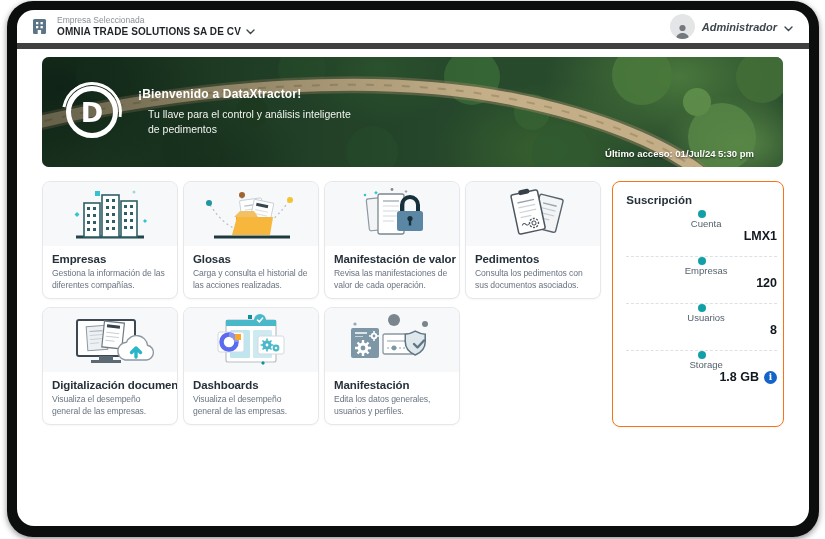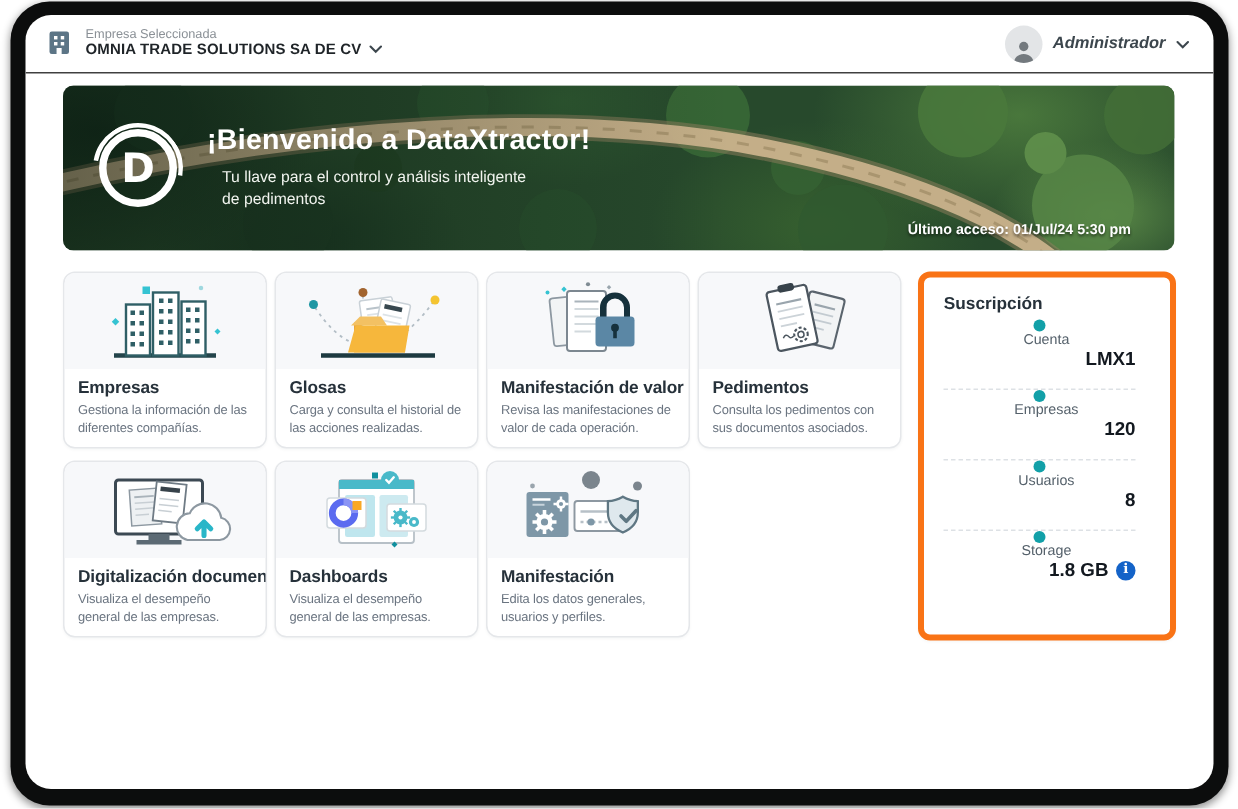--- a/index.html
+++ b/index.html
@@ -5,21 +5,21 @@
   * { margin:0; padding:0; box-sizing:border-box; }
   html,body { width:825px; height:539px; background:#fff; font-family:"Liberation Sans", sans-serif; }
   .stage { position:relative; width:825px; height:539px; }
 
   .frame { position:absolute; left:7px; top:1px; width:812px; height:536px;
            background:#0c0d0d; border-radius:26px; box-shadow:0 2px 6px rgba(0,0,0,.45); }
   .app { position:absolute; left:10px; top:9px; right:10px; bottom:11px;
          background:#fff; border-radius:17px; overflow:hidden; }
 
   
-  .header { height:39px; border-bottom:1px solid #404040; display:flex; align-items:center; padding:0 16px 0 13px; }
+  .header { height:39px; border-bottom:6px solid #404040; display:flex; align-items:center; padding:0 16px 0 13px; }
   .company { display:flex; align-items:center; gap:8px; cursor:pointer; }
   .company-icon svg { display:block; }
   .company-text { line-height:1.15; }
   .company-label { font-size:8.5px; color:#8a9096; }
   .company-name { font-size:10px; font-weight:bold; color:#1f2428; letter-spacing:.1px; display:flex; align-items:center; gap:5px;}
   .chev { display:inline-block; }
   .header-right { margin-left:auto; display:flex; align-items:center; gap:7px; cursor:pointer; }
   .avatar { width:25px; height:25px; border-radius:50%; background:#e3e5e7; display:flex; align-items:flex-end; justify-content:center; overflow:hidden; }
   .user-name { font-size:11px; font-weight:bold; color:#3c464d;font-style:italic; }
 
@@ -36,36 +36,36 @@
             radial-gradient(150px 90px at 22% 95%, #1c3a24 0%, rgba(28,58,36,0) 70%),
             #27492c; }
   .hero-art { position:absolute; inset:0; }
   .hero-shade { position:absolute; inset:0; background:linear-gradient(90deg, rgba(8,22,13,.5) 0%, rgba(8,22,13,.15) 40%, rgba(8,22,13,0) 60%); }
   .hero-inner { position:absolute; inset:0; display:flex; align-items:center; padding:0 0 0 24px; }
   .logo { width:52px; height:52px; border-radius:50%; border:5px solid #fff; display:flex; align-items:center; justify-content:center; position:relative; flex:0 0 auto; }
   .logo::after { content:""; position:absolute; inset:-9px; border:3px solid #fff; border-radius:50%;
                  border-left-color:transparent; border-bottom-color:transparent; transform:rotate(-35deg); }
   .logo-letter { color:#fff; font-size:27px; font-weight:bold; font-family:"DejaVu Sans", sans-serif; }
   .hero-text { margin-left:20px; color:#fff; }
-  .hero-title { font-size:19px; font-weight:bold; letter-spacing:.2px; }
+  .hero-title { font-size:12px; font-weight:bold; letter-spacing:.2px; }
   .hero-subtitle { margin-top:6px; font-size:10.5px; max-width:210px; line-height:1.45; color:#f1f4ef;margin-left:10px; }
   .hero-last-access { position:absolute; right:29px; bottom:8px; color:#fff; font-size:9.5px; font-weight:bold; text-shadow:0 1px 2px rgba(0,0,0,.6); }
 
   
   .main-row { display:flex; margin-top:14px; align-items:flex-start; }
   .cards { width:562px; display:flex; flex-wrap:wrap; gap:8px 5px; }
   .card { width:136px; height:118px; border:1px solid #e5e7ea; border-radius:8px; background:#fff; overflow:hidden; cursor:pointer;
           box-shadow:0 1px 2px rgba(25,40,60,.04); }
   .card-illo { height:64px; background:#f7f8fa; display:flex; align-items:center; justify-content:center; }
   .card-body { padding:7px 9px 0 9px; }
   .card-title { font-size:11.5px; font-weight:bold; color:#26313a; letter-spacing:-.1px; white-space:nowrap; }
   .card-desc { margin-top:3px; font-size:8.6px; color:#6a7480; line-height:1.35; letter-spacing:-.1px; }
 
   
-  .subscription { margin-left:9px; width:172px; min-height:246px; border:4px solid #f97316; border-radius:8px; background:#fff; padding:12px 23px 8px 13px;
+  .subscription { margin-left:9px; width:172px; min-height:246px; border:1px solid #f97316; border-radius:8px; background:#fff; padding:12px 6px 8px 13px;
                   box-shadow:0 1px 2px rgba(25,40,60,.04); }
   .sub-title { font-size:11.5px; font-weight:bold; color:#26313a; margin-bottom:4px; }
   .sub-row { display:flex; align-items:center; height:47px; border-bottom:1px dashed #dde1e5;flex-direction:column; }
   .sub-row:last-child { border-bottom:none; }
   .dot { width:8px; height:8px; border-radius:50%; background:#12a0a8; flex:0 0 auto; }
   .sub-label { margin-left:9px; font-size:9.5px; color:#55616b; }
   .sub-value { margin-left:auto; font-size:12.5px; font-weight:bold; color:#12181f; display:flex; align-items:center; gap:5px; }
   .info-icon { width:13px; height:13px; border-radius:50%; background:#1463c8; color:#fff; font-size:9px; font-weight:bold;
                display:flex; align-items:center; justify-content:center; font-family:"DejaVu Serif", serif; cursor:pointer; }
 </style>

